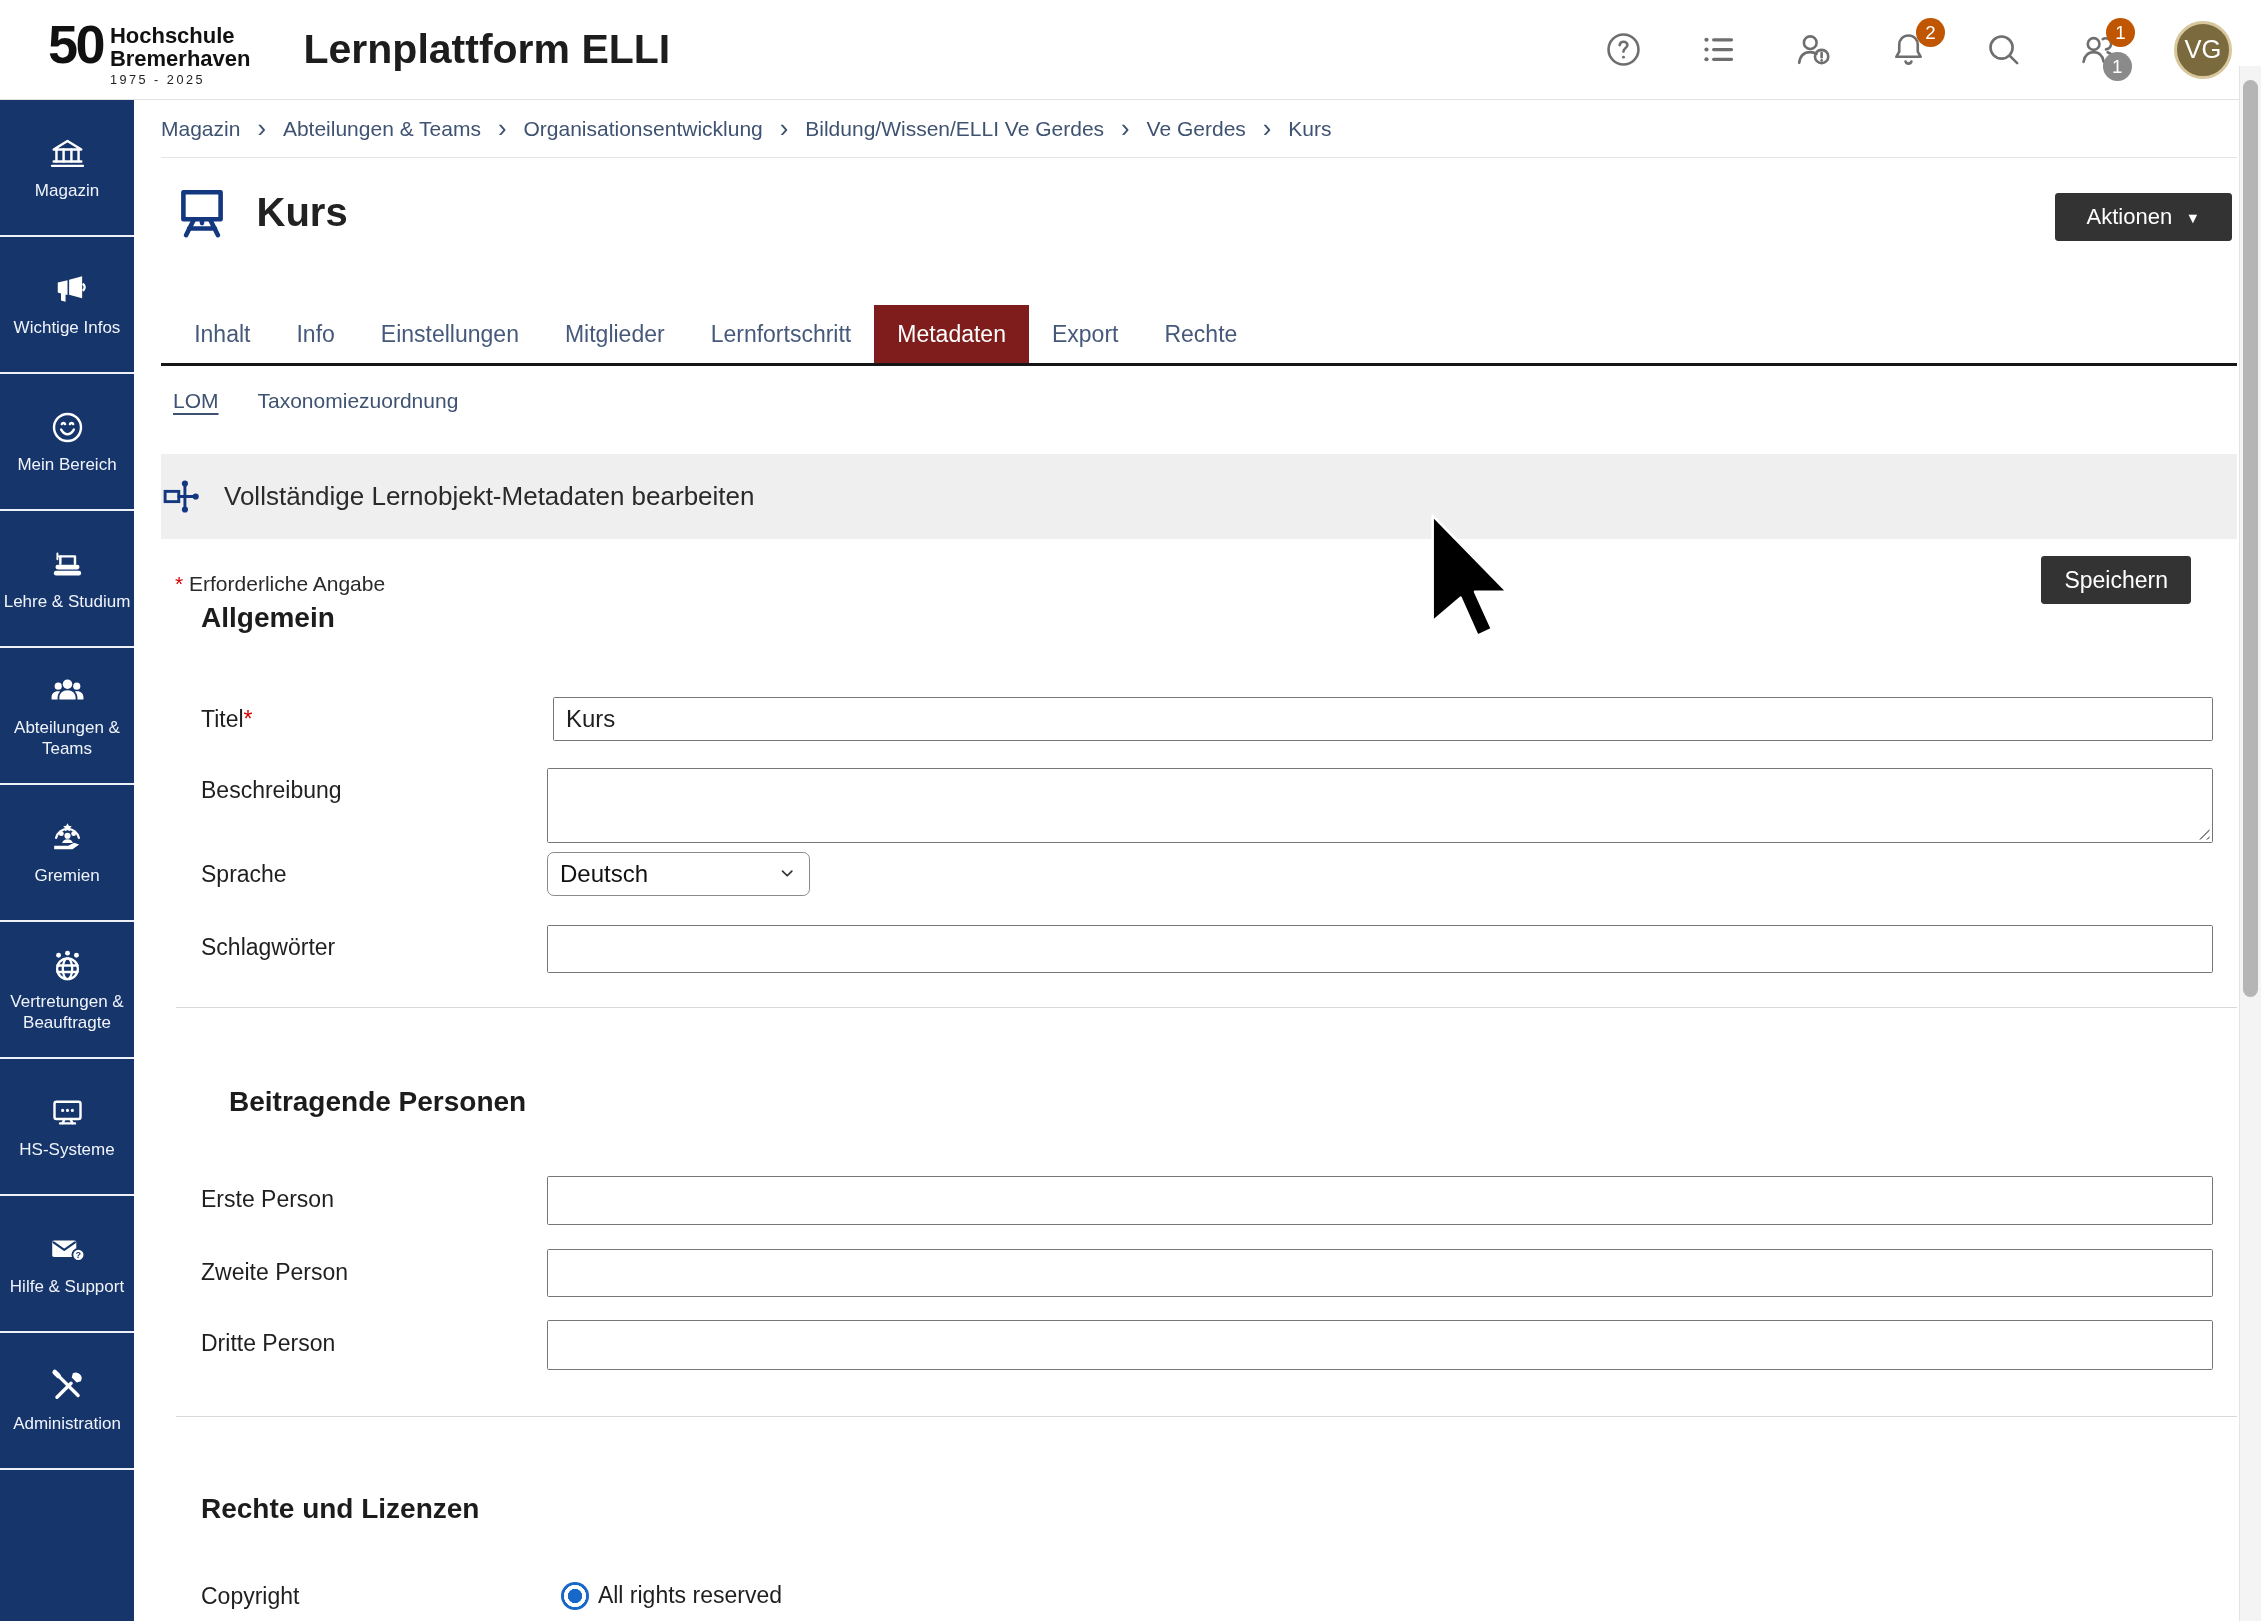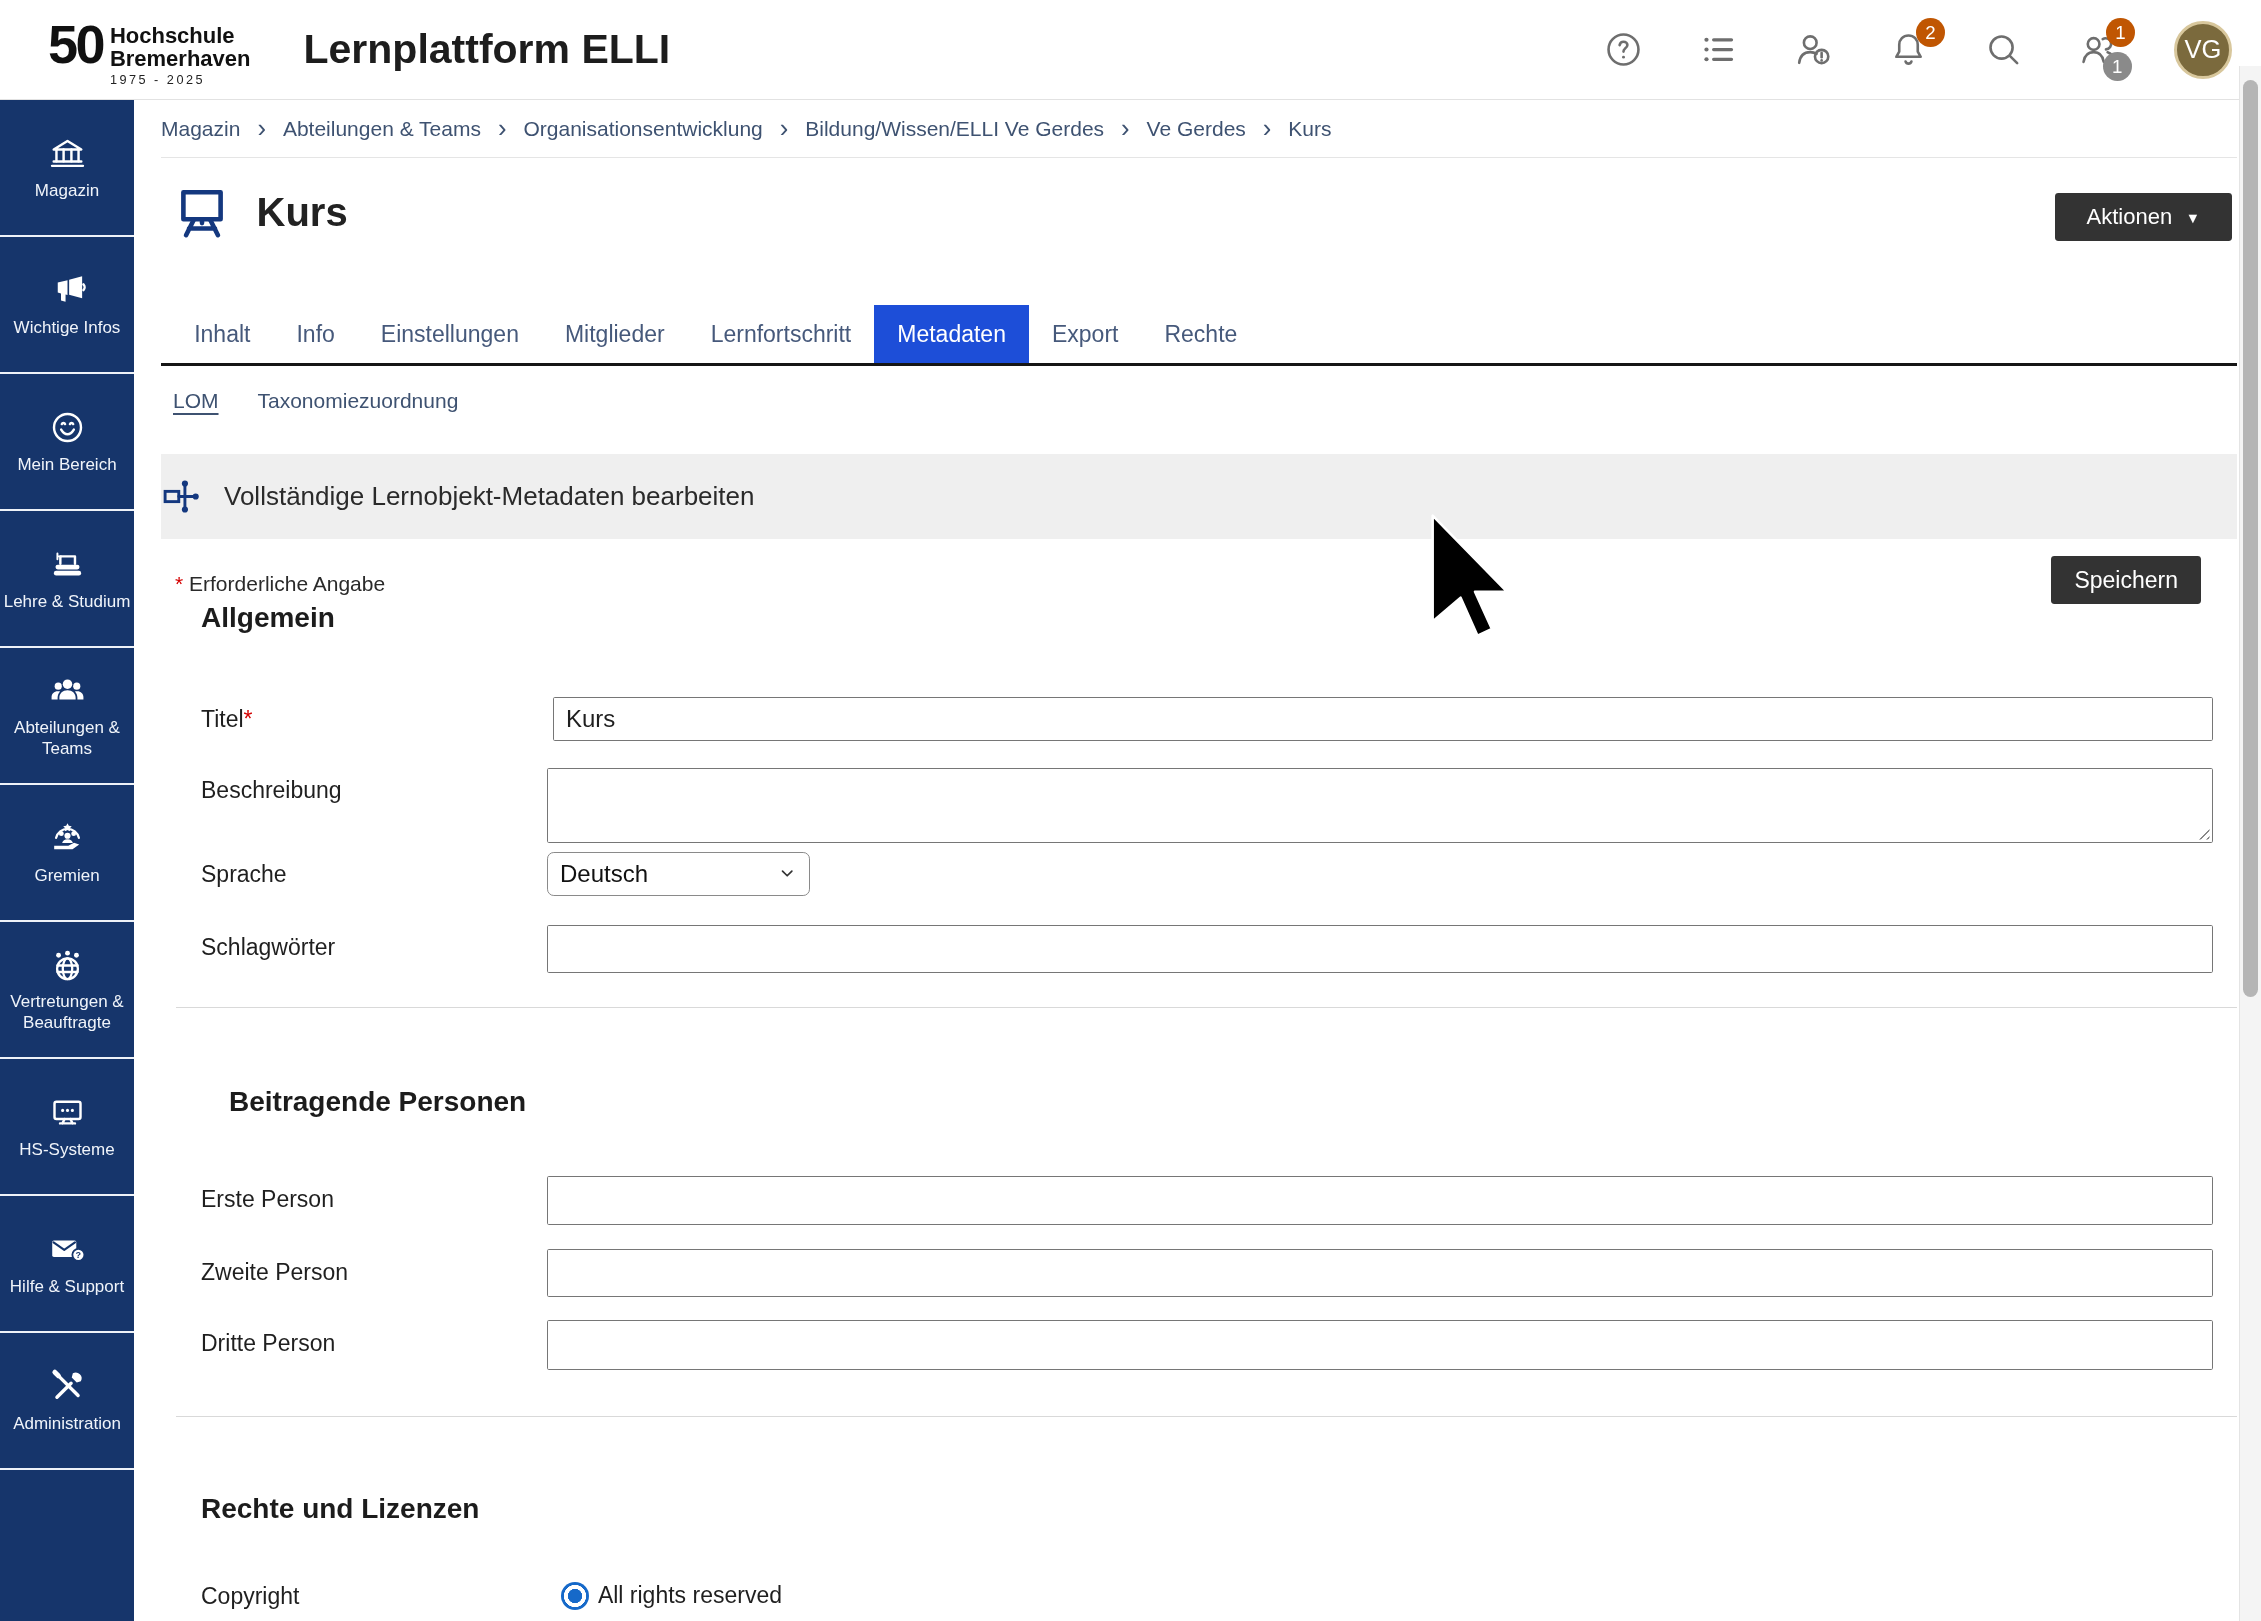--- a/index.html
+++ b/index.html
@@ -49,34 +49,34 @@
 
   .btn-dark { background:#333; color:#fff; border:none; border-radius:3.4px; font-family:"Liberation Sans",sans-serif;
               display:flex; align-items:center; justify-content:center; cursor:pointer; }
   .actions-btn { position:absolute; right:29px; top:93px; height:48px; padding:0 32px; font-size:22px; gap:13.6px; }
   .caret { font-size:14.4px; margin-top:2.5px; }
 
   .tabs { position:absolute; left:27px; right:24px; top:205px; height:61px; display:flex; align-items:stretch;
           border-bottom:3.4px solid #161616; }
   .tab { display:flex; align-items:center; padding:0 23px; font-size:23px; color:#46597b; cursor:pointer; }
   .tab:first-child { margin-left:10.2px; }
-  .tab.active { background:#1d4ed8; color:#fff; }
+  .tab.active { background:#7f1d1d; color:#fff; }
 
   .subtabs { position:absolute; left:39px; top:289px; display:flex; gap:39px; font-size:21px; color:#3e5271; }
   .subtab { cursor:pointer; padding-bottom:3.4px; }
   .subtab.active { text-decoration:underline; text-underline-offset:5.1px; }
 
   .banner { position:absolute; left:27px; right:24px; top:354px; height:85px; background:#efefef;
             display:flex; align-items:center; gap:22px; cursor:pointer; }
   .banner-icon svg { width:41px; height:41px; display:block; }
   .banner-text { font-size:26px; color:#2a2a2a; }
 
   .required-note { position:absolute; left:41px; top:472px; font-size:21px; color:#2a2a2a; }
   .req { color:#d40000; }
-  .save-btn { position:absolute; right:60px; top:456px; height:48px; padding:0 23px; font-size:23px; }
+  .save-btn { position:absolute; right:70px; top:456px; height:48px; padding:0 23px; font-size:23px; }
 
   .sec-title { position:absolute; left:67px; font-size:28px; font-weight:bold; color:#1c1c1c; }
   .divider { position:absolute; left:42px; right:24px; height:0; border-top:0.8px solid #d9d9d9; }
 
   .fblock { position:absolute; left:67px; right:48px; }
   .frow { display:flex; align-items:flex-start; }
   .flabel { width:346px; flex:0 0 346px; font-size:23px; color:#1f1f1f; padding-top:9.3px; }
   .finput { flex:1; border:1.7px solid #767676; border-radius:1.7px; font-size:24px; color:#1f1f1f;
             padding:0 12px; font-family:"Liberation Sans",sans-serif; background:#fff; }
   .ftextarea { flex:1; position:relative; border:1.7px solid #767676; border-radius:1.7px; background:#fff; }

